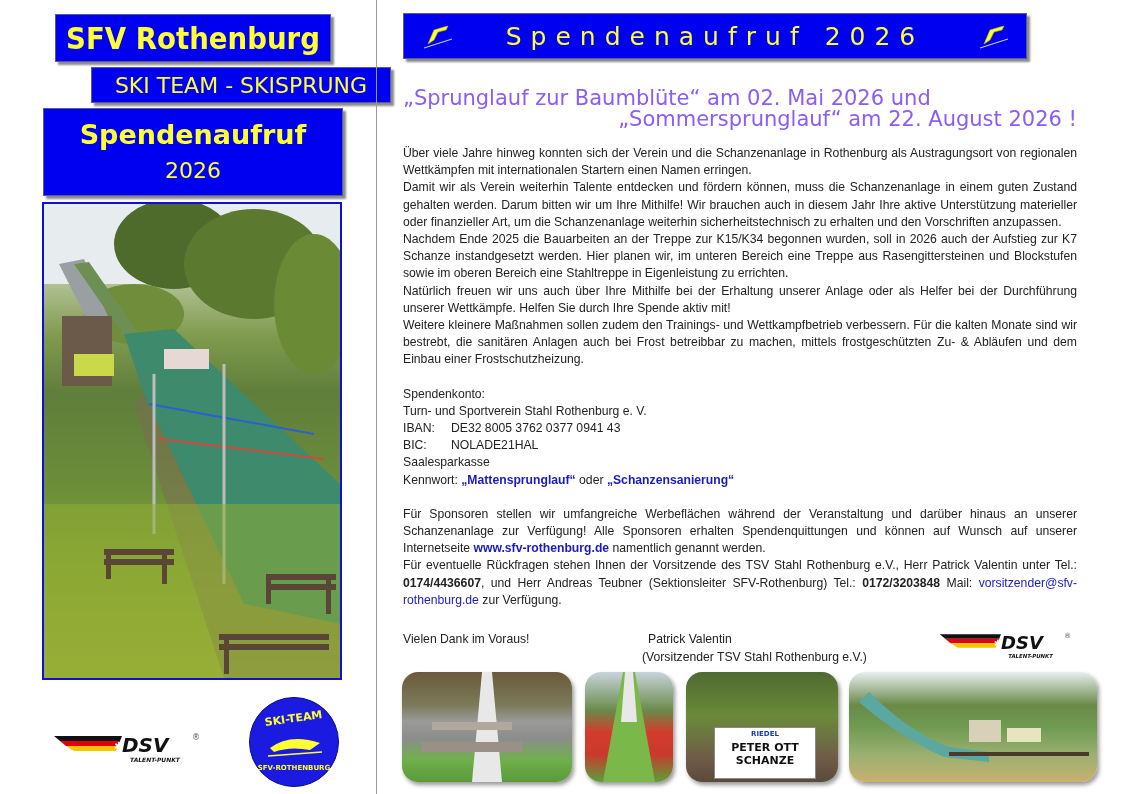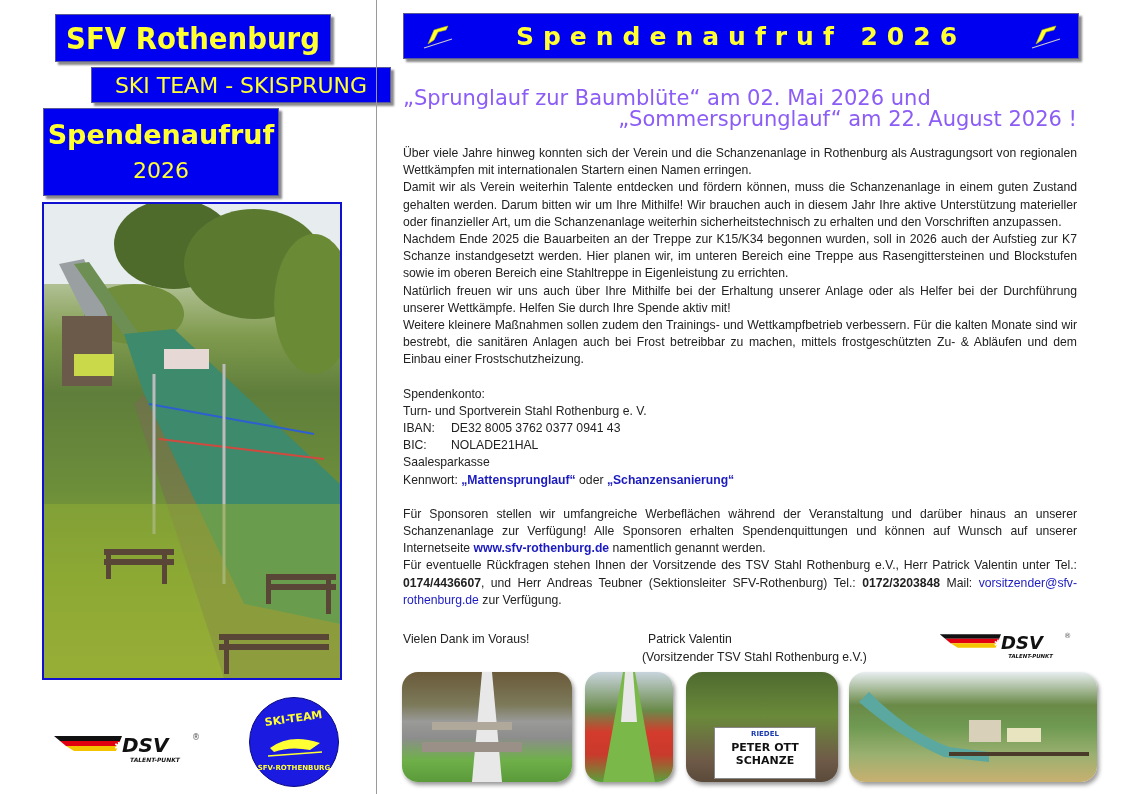--- a/index.html
+++ b/index.html
@@ -1,25 +1,25 @@
 <!DOCTYPE html>
 <html><head>
 <meta charset="utf-8">
 <style>
   html,body{margin:0;padding:0;}
   body{width:1123px;height:794px;background:#ffffff;position:relative;overflow:hidden;font-family:"Liberation Sans",sans-serif;}
   .bluebox{position:absolute;background:#0000f0;box-shadow:3px 3px 2px #8a8a8a;border:1px solid #5a5a9a;color:#ffff33;text-align:center;box-sizing:border-box;}
   .title1{left:43px;top:14px;width:300px;height:48px;font-family:"DejaVu Sans",sans-serif;font-weight:bold;font-size:30px;line-height:48px;letter-spacing:0px;transform:scaleX(0.92);}
   .title2{left:43px;top:67px;width:300px;height:36px;font-family:"DejaVu Sans",sans-serif;font-size:22px;line-height:36px;font-weight:normal;margin-left:48px;}
-  .title3{left:43px;top:108px;width:236px;height:88px;font-family:"DejaVu Sans",sans-serif;font-weight:bold;font-size:27px;line-height:36px;padding-top:8px;}
+  .title3{left:43px;top:108px;width:300px;height:88px;font-family:"DejaVu Sans",sans-serif;font-weight:bold;font-size:27px;line-height:36px;padding-top:8px;}
   .title3 .yr{display:block;font-weight:normal;font-size:22px;}
   .photo-main{position:absolute;left:42px;top:202px;width:300px;height:478px;border:2px solid #1010d0;box-sizing:border-box;overflow:hidden;
     background:linear-gradient(180deg,#e9eef2 0%,#cfd8c0 10%,#7f9a4d 28%,#5f7e3b 40%,#6c8e3a 60%,#8aa634 78%,#a4b23a 100%);}
   .divider{position:absolute;left:376px;top:0;width:1px;height:794px;background:#9a9a9a;}
-  .header{left:403px;top:13px;width:676px;height:46px;font-family:"DejaVu Sans",sans-serif;font-weight:bold;font-size:25px;line-height:46px;letter-spacing:9px;}
+  .header{left:403px;top:13px;width:624px;height:46px;font-family:"DejaVu Sans",sans-serif;font-weight:normal;font-size:25px;line-height:46px;letter-spacing:9px;}
   .jumper{position:absolute;top:8px;width:34px;height:30px;}
   .subtitle{position:absolute;left:403px;color:#8b5cf6;font-family:"DejaVu Sans",sans-serif;font-size:21px;}
   .body{position:absolute;left:403px;top:145px;width:674px;font-family:"Liberation Sans",sans-serif;font-size:12.2px;line-height:17.2px;color:#222;text-align:justify;}
   .body p{margin:0;}
   .link{color:#1a1ac0;}
   .bold{font-weight:bold;}
   .acct{margin-left:95px;}
   .acct .lbl{display:inline-block;width:48px;}
   .thumb{position:absolute;top:672px;height:110px;border-radius:16px;box-shadow:2px 3px 4px #999;overflow:hidden;}
   .logo-dsv{position:absolute;}

